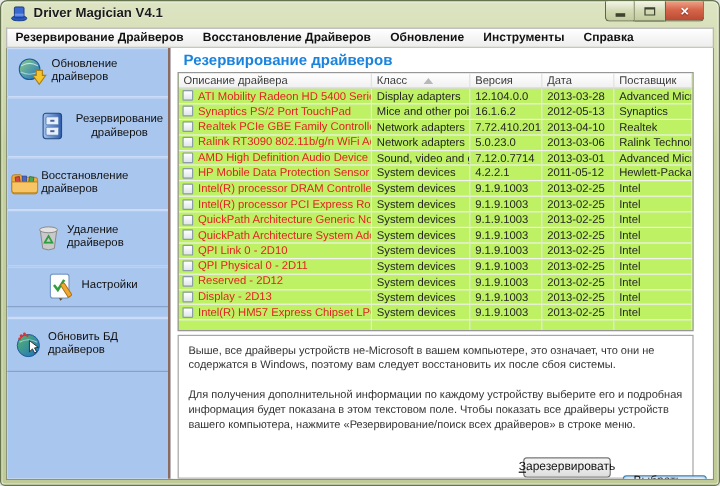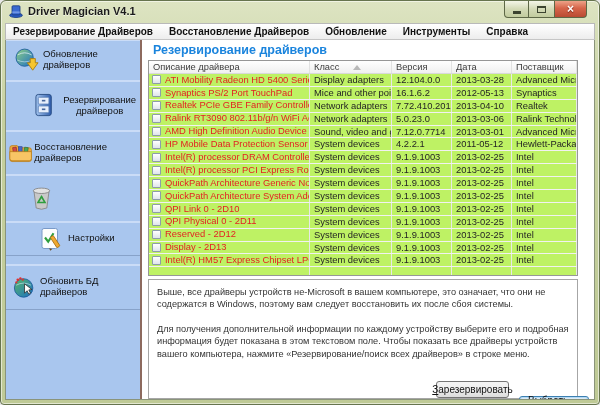--- a/index.html
+++ b/index.html
@@ -163,20 +163,21 @@
           <span class="lbl">Восстановление драйверов</span>
         </div>
 
         <div class="side-item si-4">
           <svg width="23" height="25" viewBox="0 0 23 25">
             <path d="M4 5.5 L6.2 22 Q11.5 24.5 16.8 22 L19 5.5 Q11.5 8.5 4 5.5 Z" fill="#c9c9c9" stroke="#878787" stroke-width="0.9"></path>
             <ellipse cx="11.5" cy="4.8" rx="8.2" ry="2.7" fill="#e2e2e2" stroke="#878787" stroke-width="0.9"></ellipse>
             <path d="M8 16.5 l3.5 -6 3.5 6 z" fill="none" stroke="#2e9e3e" stroke-width="1.6"></path>
             <path d="M8 16.5 l1.8 0 M15 16.5 l-1.8 0 M11.5 10.5 l0.9 1.6" stroke="#2e9e3e" stroke-width="1.2"></path>
           </svg>
+          <span class="lbl">Удаление драйверов</span>
         </div>
 
         <div class="side-item si-5">
           <svg width="23" height="24" viewBox="0 0 23 24">
             <rect x="2" y="1.5" width="15.5" height="20" rx="2" fill="#fdfdfd" stroke="#7a9ac8" stroke-width="1"></rect>
             <path d="M5 10.5 l3.2 4.2 5.3 -8.5" stroke="#2e9e3e" stroke-width="2.1" fill="none"></path>
             <rect x="13.5" y="8.5" width="3.6" height="12.5" rx="1" fill="#f0a830" stroke="#a87014" stroke-width="0.8" transform="rotate(-33 15 15)"></rect>
             <path d="M9.2 21.3 l1.1 2.4 1.9 -1.8 z" fill="#6a4a1a"></path>
           </svg>
           <span class="lbl">Настройки</span>

